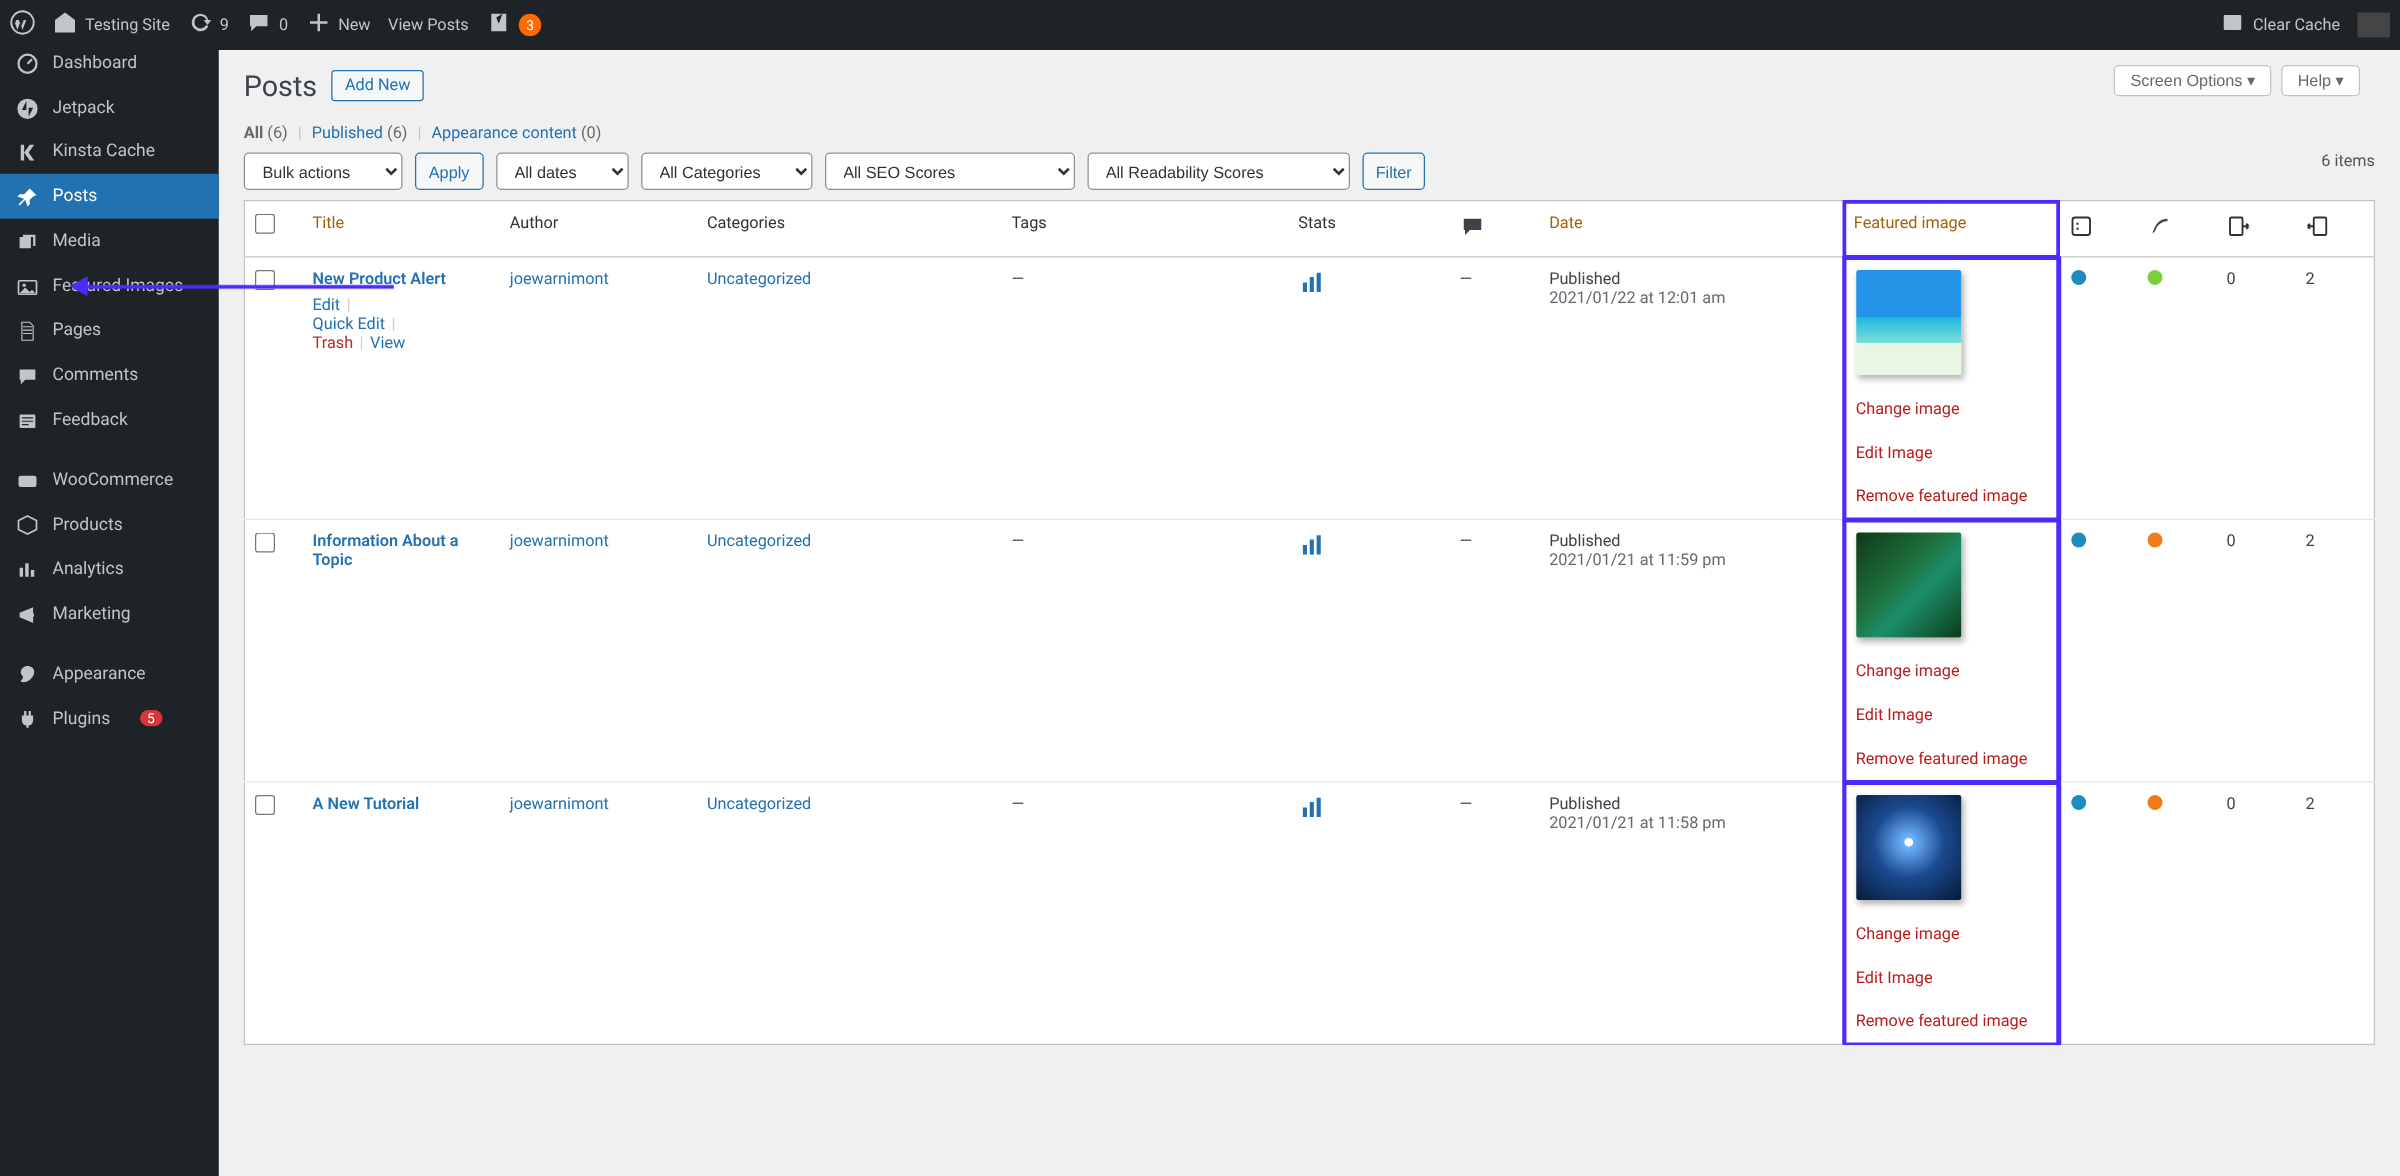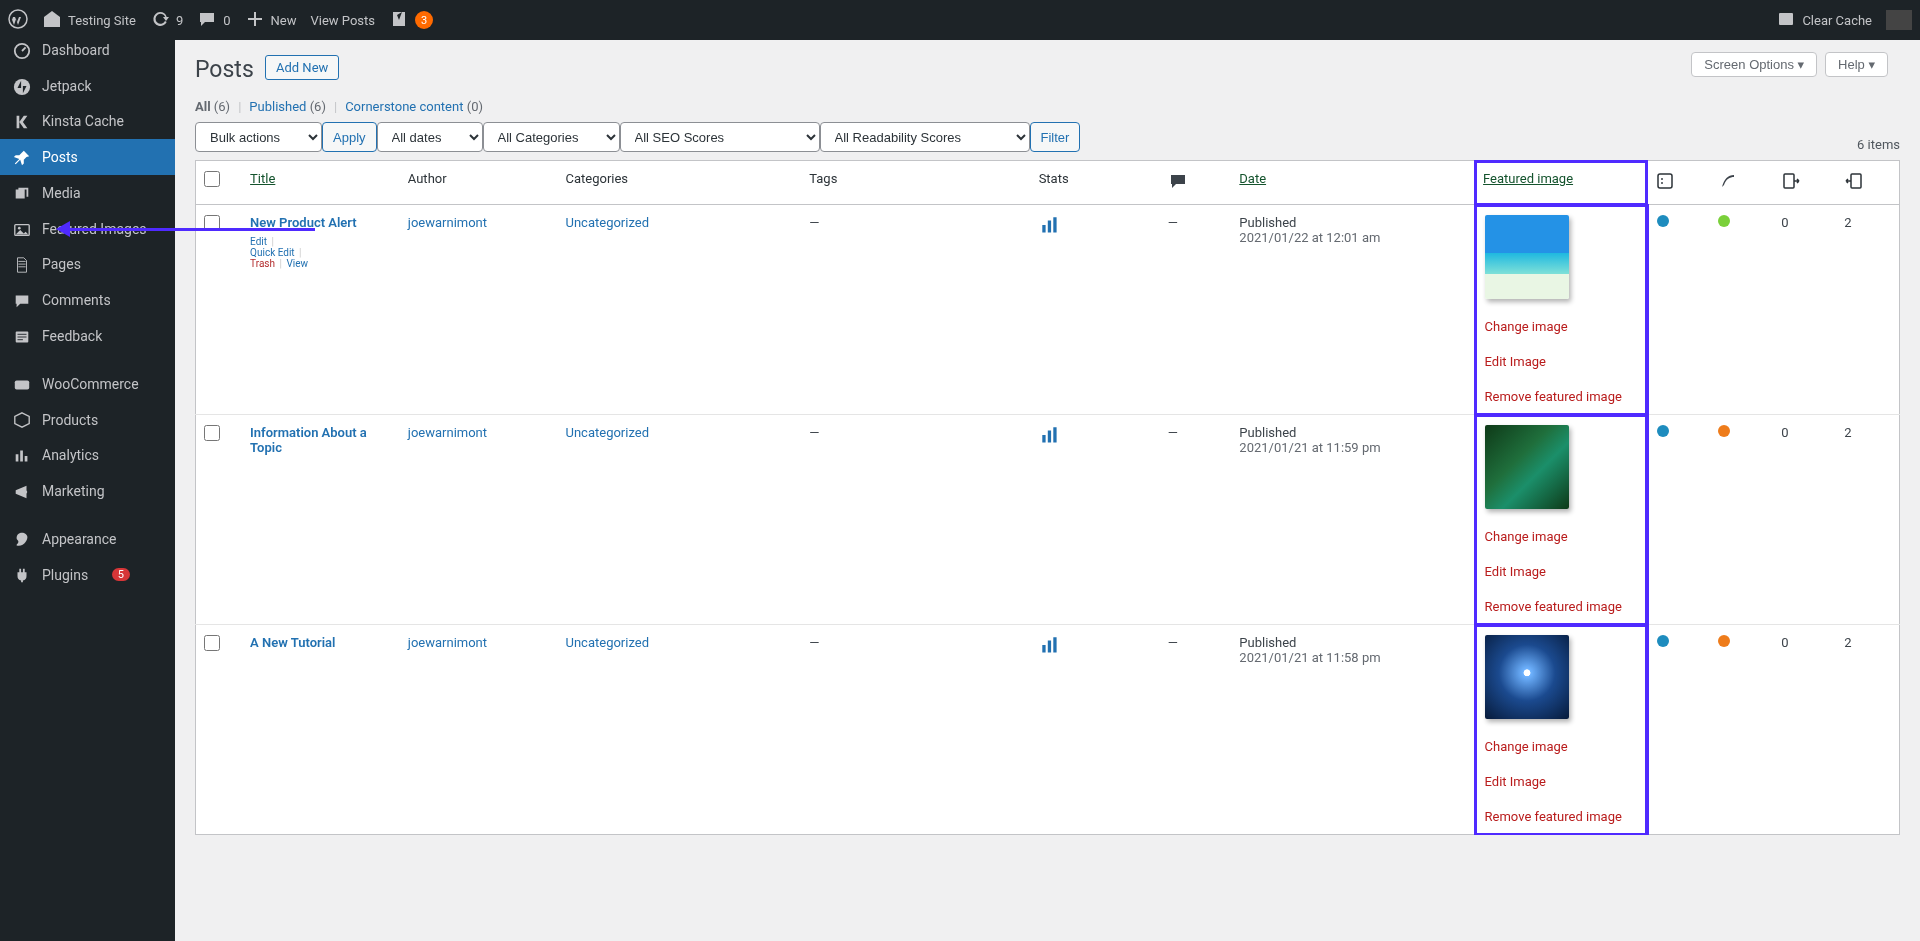--- a/index.html
+++ b/index.html
@@ -33,49 +33,49 @@
 
 h1.page-title { display: inline-block; font-size: 23px; font-weight: 400; padding: 16px 8px 8px 0; }
 .page-title-action { display: inline-block; border: 1px solid #2271b1; border-radius: 3px; padding: 4px 10px; color: #2271b1; font-size: 13px; background: #f6f7f7; vertical-align: 5px; }
 
 .subsubsub { list-style: none; display: flex; gap: 8px; margin: 8px 0; font-size: 13px; }
 .subsubsub li { color: #646970; }
 .subsubsub a { color: #2271b1; }
 .subsubsub .count { color: #646970; }
 .subsubsub .sep { color: #c3c4c7; }
 
-.tablenav { display: flex; align-items: flex-end; margin: 8px 0; flex-wrap: wrap; }
+.tablenav { display: flex; align-items: flex-start; gap: 10px; margin: 8px 0; flex-wrap: wrap; }
 .tablenav .right-side { margin-left: auto; display: flex; align-items: center; gap: 10px; }
 select, .button, input[type=search] { border: 1px solid #8c8f94; border-radius: 4px; background: #fff; height: 30px; padding: 0 24px 0 10px; font-size: 13px; color: #2c3338; }
 .button { padding: 0 10px; cursor: pointer; color: #2271b1; border-color: #2271b1; background: #f6f7f7; }
 input[type=search] { padding: 0 8px; }
 .search-row { display: flex; justify-content: flex-end; gap: 8px; margin: 8px 0 0; }
 .displaying-num { color: #50575e; }
 
 
 table.posts { width: 100%; border-collapse: collapse; background: #fff; border: 1px solid #c3c4c7; }
 table.posts th, table.posts td { padding: 10px 8px; font-size: 13px; vertical-align: top; text-align: left; }
 table.posts thead th { border-bottom: 1px solid #c3c4c7; font-weight: 400; color: #2c3338; }
-table.posts thead th.sortable a { color: #14532d; text-decoration: underline; }
+table.posts thead th.sortable a { color: #a16207; }
 table.posts tbody tr { border-top: 1px solid #e5e5e5; }
 table.posts tbody tr:first-child { border-top: none; }
 .col-cb { width: 30px; }
 .col-title { width: 110px; }
 .col-author { width: 110px; }
 .col-cat { width: 170px; }
 .col-tags { width: 160px; }
 .col-stats { width: 90px; text-align: center; }
 .col-comments { width: 50px; text-align: center; }
 .col-date { width: 170px; }
 .col-fimage { width: 120px; }
 .col-icon, .col-num { width: 44px; text-align: center; }
 
 .row-title { color: #2271b1; font-weight: 600; }
 .author-link, .cat-link { color: #2271b1; }
-.row-actions { margin-top: 6px; font-size: 10px; }
+.row-actions { margin-top: 6px; font-size: 13px; }
 .row-actions a { color: #2271b1; }
 .row-actions a.trash { color: #b32d2e; }
 .row-actions .sep { color: #ccc; padding: 0 2px; }
 
 .bars-icon svg { width: 22px; height: 22px; fill: #2271b1; }
 .comments-icon svg { width: 20px; height: 20px; fill: #3c434a; }
 
 .date-line2 { color: #646970; }
 
 
@@ -266,21 +266,21 @@
 
   <h1 class="page-title">Posts</h1>
   <a href="#" class="page-title-action">Add New</a>
 
 
   <ul class="subsubsub">
     <li><strong>All</strong> <span class="count">(6)</span></li>
     <li class="sep">|</li>
     <li><a href="#">Published</a> <span class="count">(6)</span></li>
     <li class="sep">|</li>
-    <li><a href="#">Cornerstone content</a> <span class="count">(0)</span></li>
+    <li><a href="#">Appearance content</a> <span class="count">(0)</span></li>
   </ul>
 
   <div class="tablenav">
     <select><option>Bulk actions</option></select>
     <button class="button">Apply</button>
     <select><option>All dates</option></select>
     <select><option>All Categories</option></select>
     <select style="width:200px"><option>All SEO Scores</option></select>
     <select style="width:210px"><option>All Readability Scores</option></select>
     <button class="button">Filter</button>

